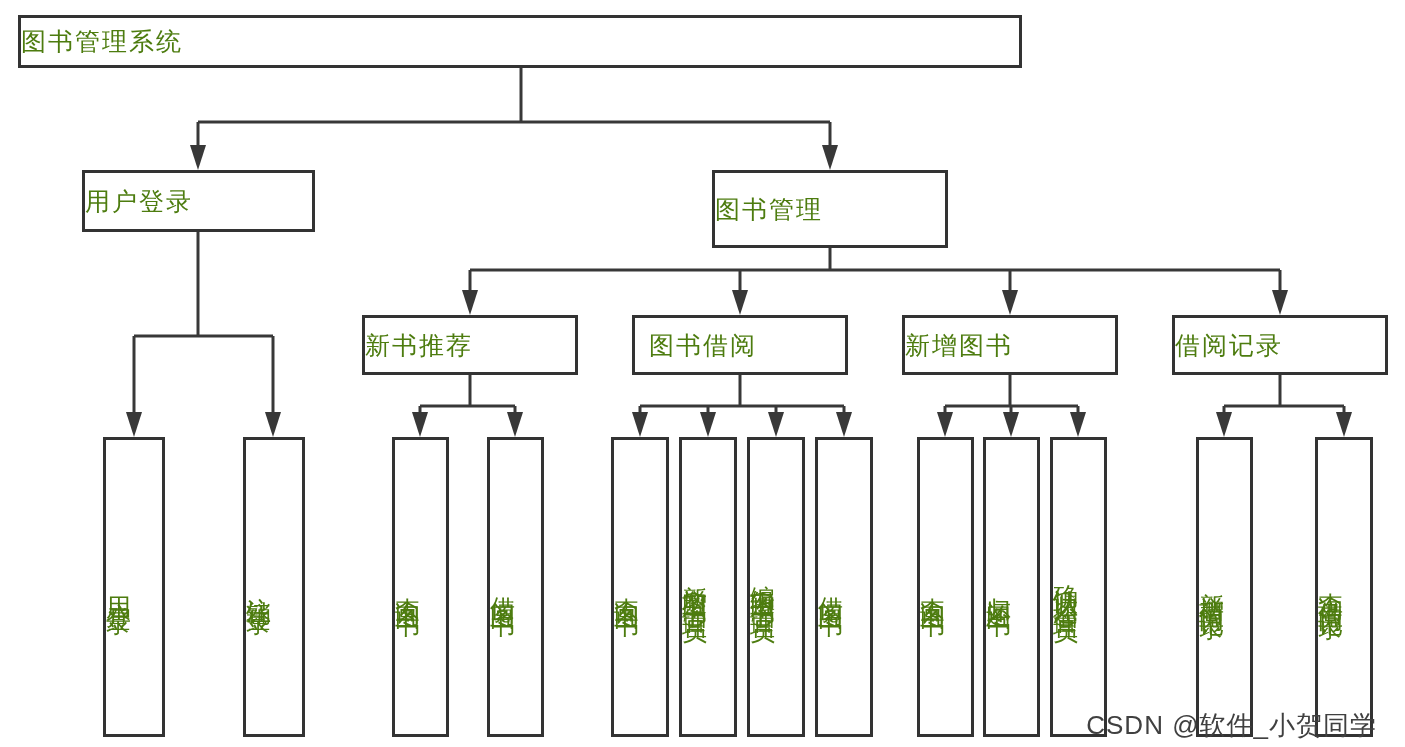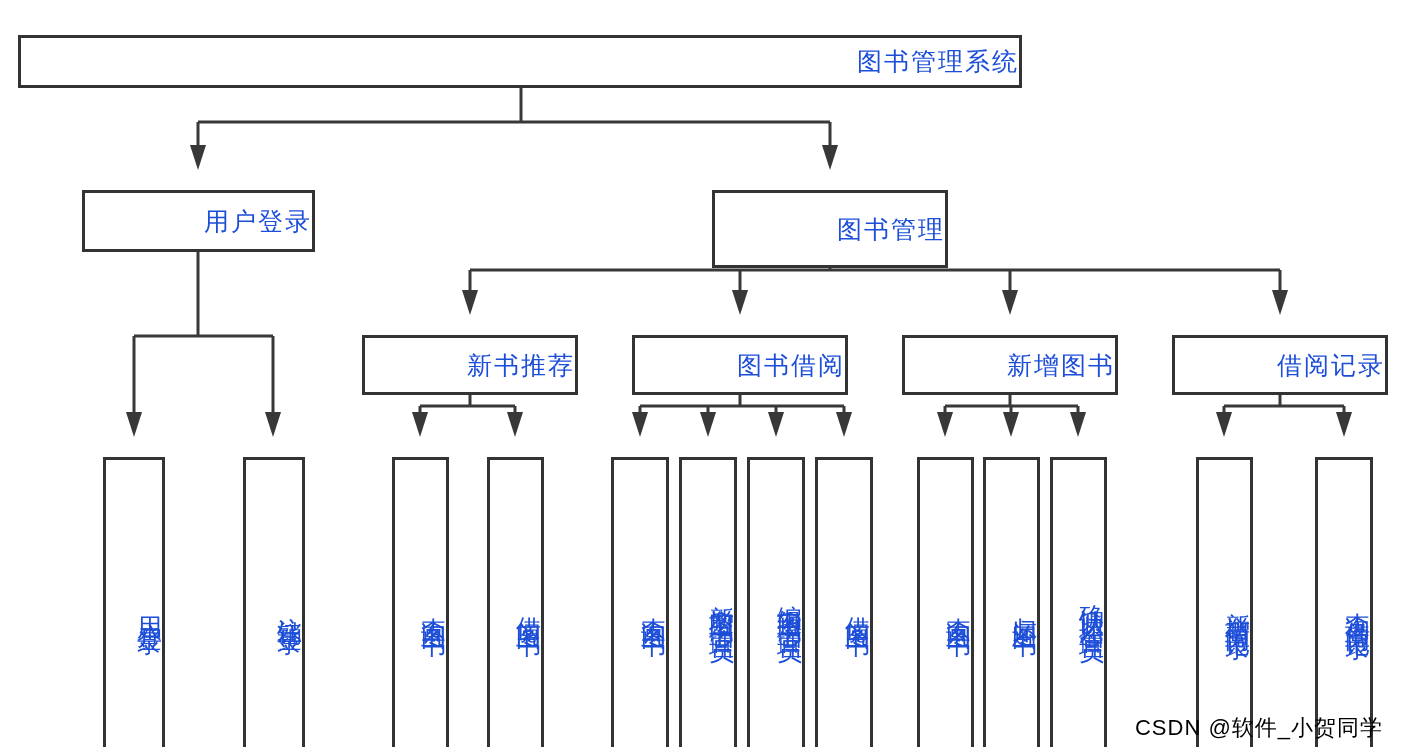--- a/index.html
+++ b/index.html
@@ -23,42 +23,41 @@
     height: 747px;
     pointer-events: none;
   }
   .node {
     position: absolute;
     box-sizing: border-box;
     border: 3px solid #333333;
     background: #ffffff;
     display: flex;
     align-items: center;
-    justify-content: flex-end;
-    color: #1d4ed8;
-    margin-top: 20px;
+    justify-content: flex-start;
+    color: #4d7c0f;
   }
   .node.h span {
     font-size: 25px;
     letter-spacing: 2px;
     white-space: nowrap;
   }
   .node.v span {
     writing-mode: vertical-rl;
     text-orientation: mixed;
     font-size: 25px;
     letter-spacing: 5px;
     line-height: 1;
   }
   .watermark {
     position: absolute;
-    right: 22px;
+    right: 28px;
     bottom: 4px;
-    font-size: 22px;
-    color: #000000;
+    font-size: 26px;
+    color: #404040;
     letter-spacing: 1px;
     white-space: nowrap;
     z-index: 5;
   }
 </style>
 </head>
 <body>
 
 <div class="canvas">
 

